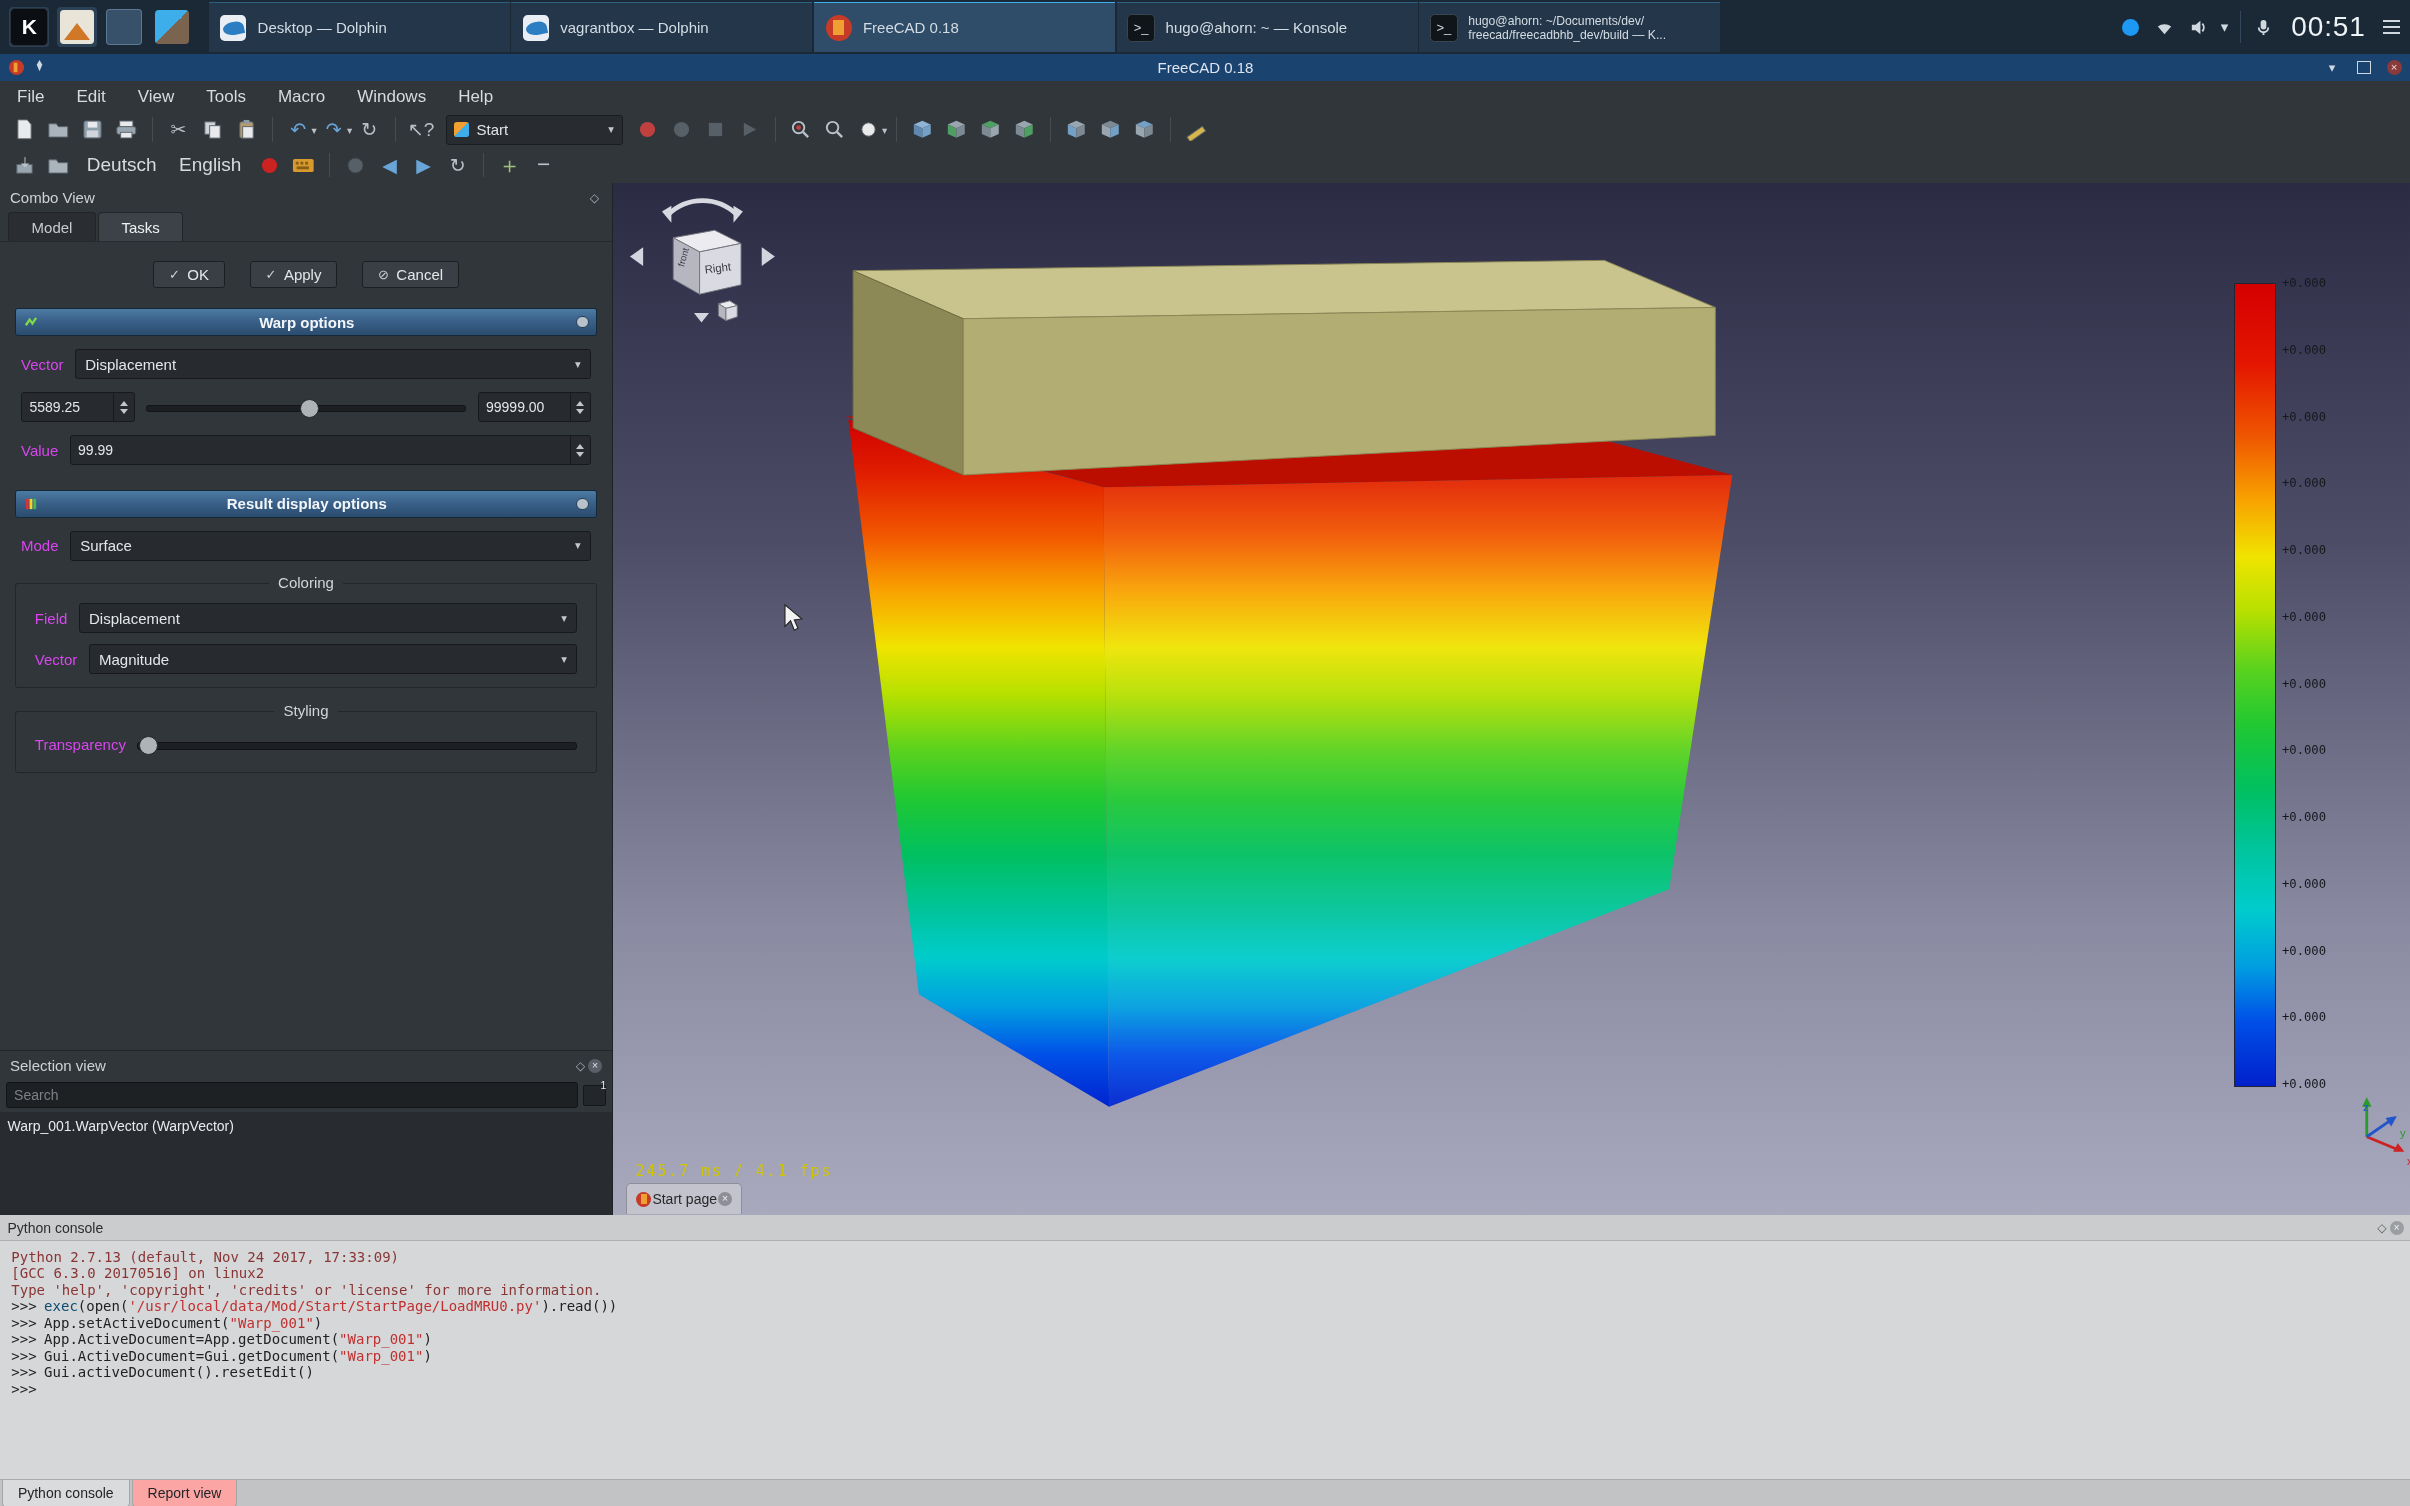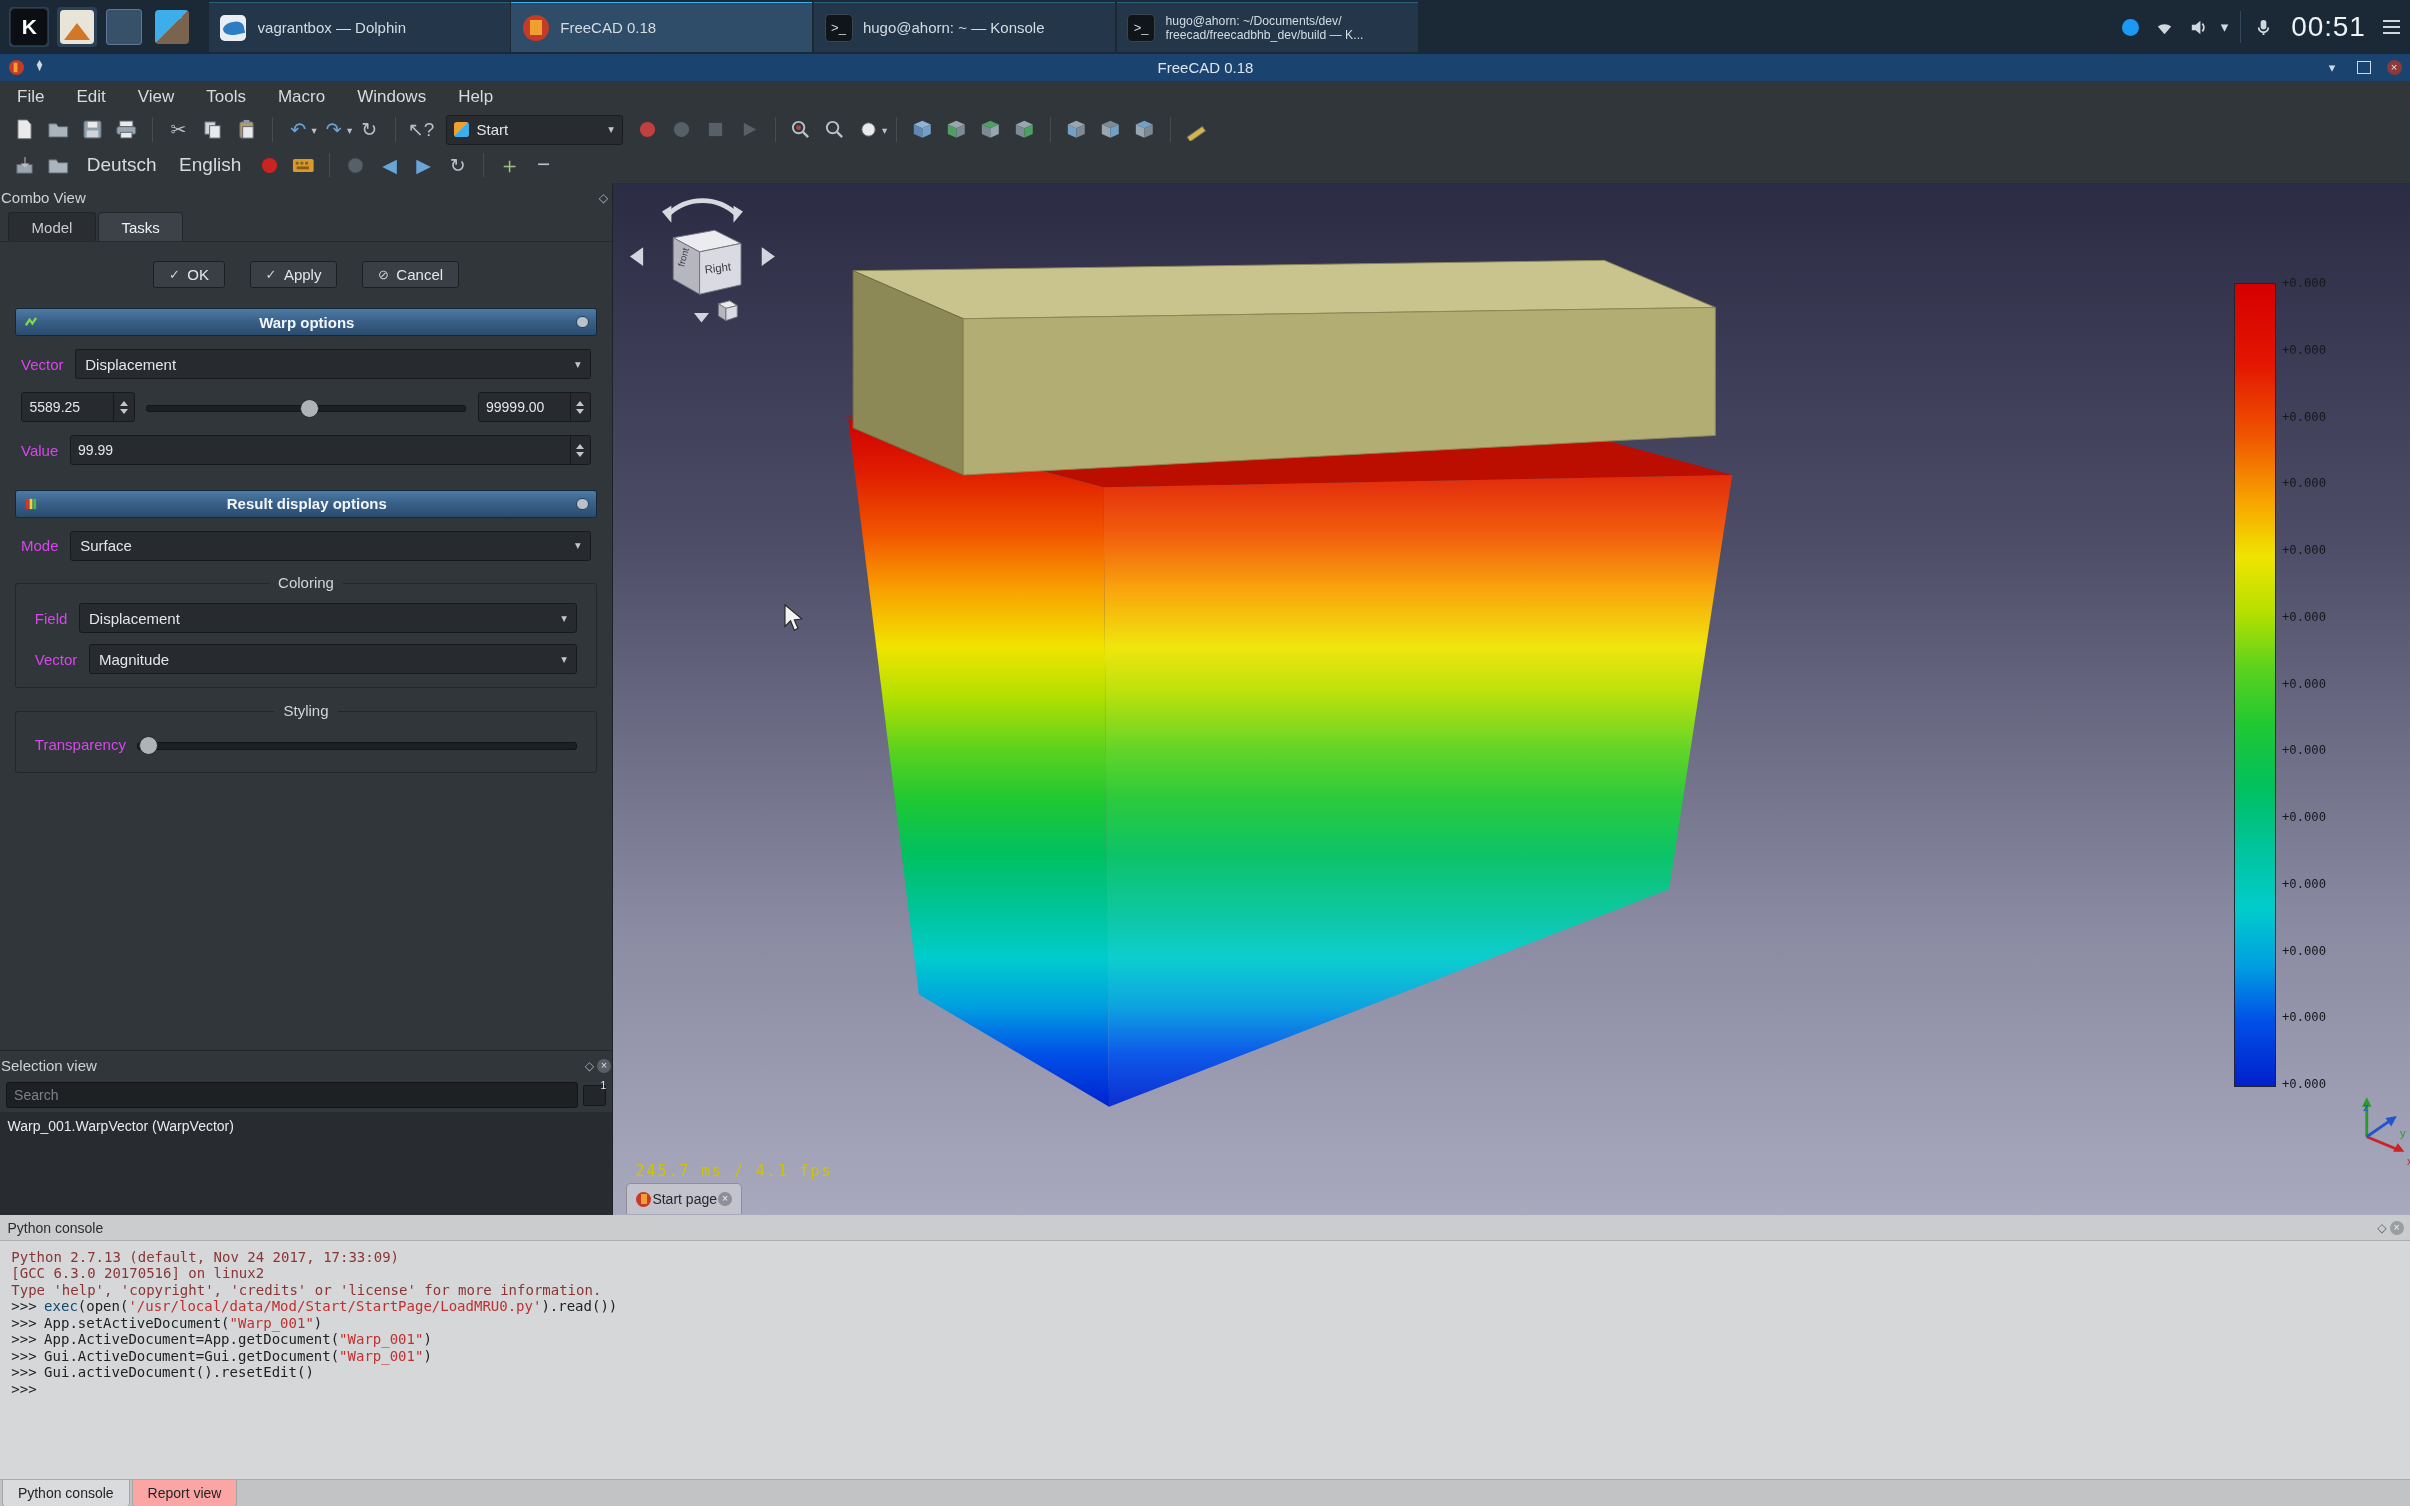--- a/index.html
+++ b/index.html
@@ -65,21 +65,21 @@
   .wbsel{display:flex;align-items:center;gap:7.5px;height:28px;min-width:160px;background:#282c30;
     border:0.9px solid #1a1d20;border-radius:2.8px;padding:0 7.5px;margin:0 7.5px;font-size:15px;color:#e2e4e6;}
   .wbsel .wbic{width:15px;height:15px;background:linear-gradient(135deg,#f0a030 50%,#3daee9 50%);border-radius:2.8px;}
   .wbsel .sp{flex:1}
   .langbtn{height:28px;display:flex;align-items:center;padding:0 11.3px;font-size:19px;color:#d8dadc;border-radius:2.8px;}
 
   
   .main{position:absolute;left:0;top:183px;width:2411px;height:1032px;display:flex;}
   .leftcol{width:612px;flex:0 0 612px;display:flex;flex-direction:column;background:#31363b;border-right:0.9px solid #1f2225;}
 
-  .panelhdr{height:29px;display:flex;align-items:center;padding:0 1px;font-size:15px;color:#cfd2d5;}
+  .panelhdr{height:29px;display:flex;align-items:center;padding:0 10px;font-size:15px;color:#cfd2d5;}
   .panelhdr .sp{flex:1}
   .hdrico{width:15px;height:15px;display:flex;align-items:center;justify-content:center;color:#aab0b6;font-size:12.2px;margin-left:7.5px;}
   .circx{width:14px;height:14px;border-radius:50%;background:#585f66;color:#dfe3e6;font-size:10.4px;line-height:14px;text-align:center;}
 
   .cvtabs{display:flex;gap:1.9px;padding:0 8px;border-bottom:0.9px solid #26292d;}
   .cvtab{padding:5.6px 22.6px;font-size:15px;color:#c9ccce;background:#2a2e32;border:0.9px solid #222528;border-bottom:none;border-radius:3.8px 3.8px 0 0;}
   .cvtab.active{background:#3c4247;color:#eef0f2;}
 
   .taskarea{flex:1;overflow:hidden;display:flex;flex-direction:column;}
   .okrow{display:flex;justify-content:center;gap:24.5px;margin:19px 0 7.5px;}
@@ -178,20 +178,28 @@
           </div>
       </div>
       <div class="launcher">
         <div class="pin3"></div>
       </div>
       <div class="launcher">
         <div class="pin4"></div>
       </div>
     </div>
     <div class="tasks">
+      <div class="taskbtn">
+        <span class="appico">
+            <span class="dolphico">
+              <i></i>
+            </span>
+          </span>
+        <span class="tlabel">Desktop — Dolphin</span>
+      </div>
       <div class="taskbtn">
         <span class="appico">
             <span class="dolphico">
               <i></i>
             </span>
           </span>
         <span class="tlabel">vagrantbox — Dolphin</span>
       </div>
       <div class="taskbtn active">
         <span class="appico">

